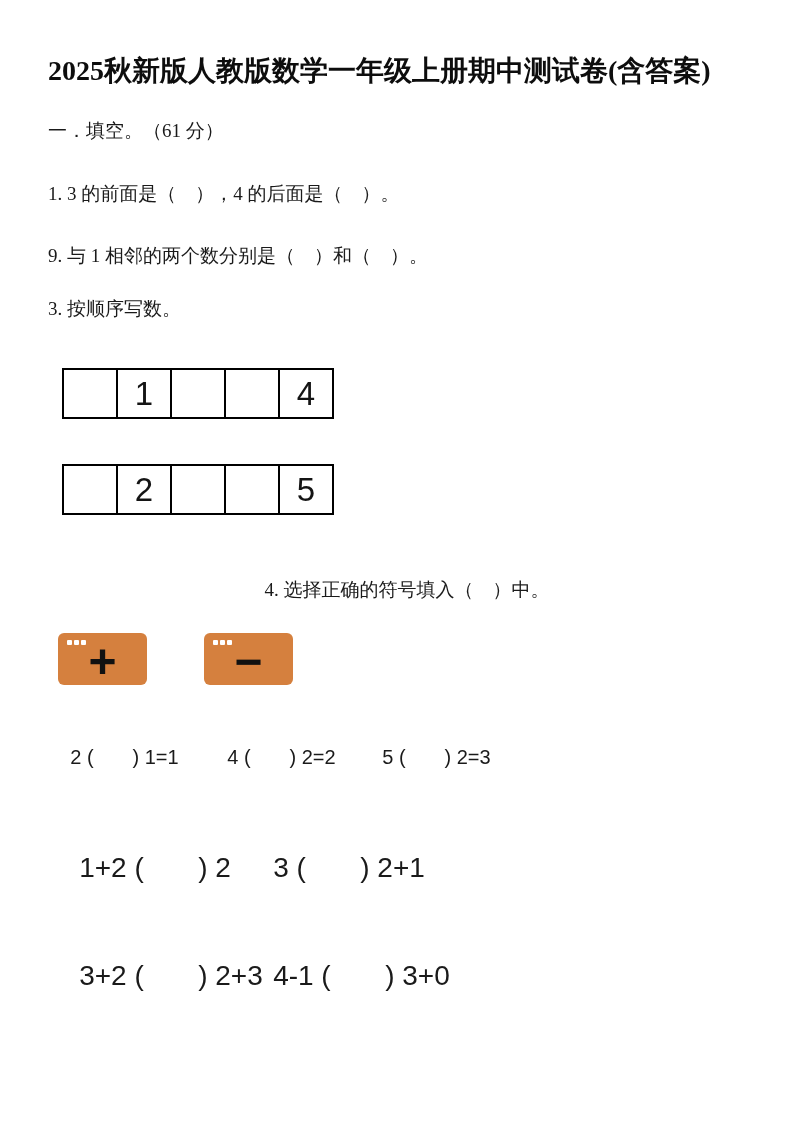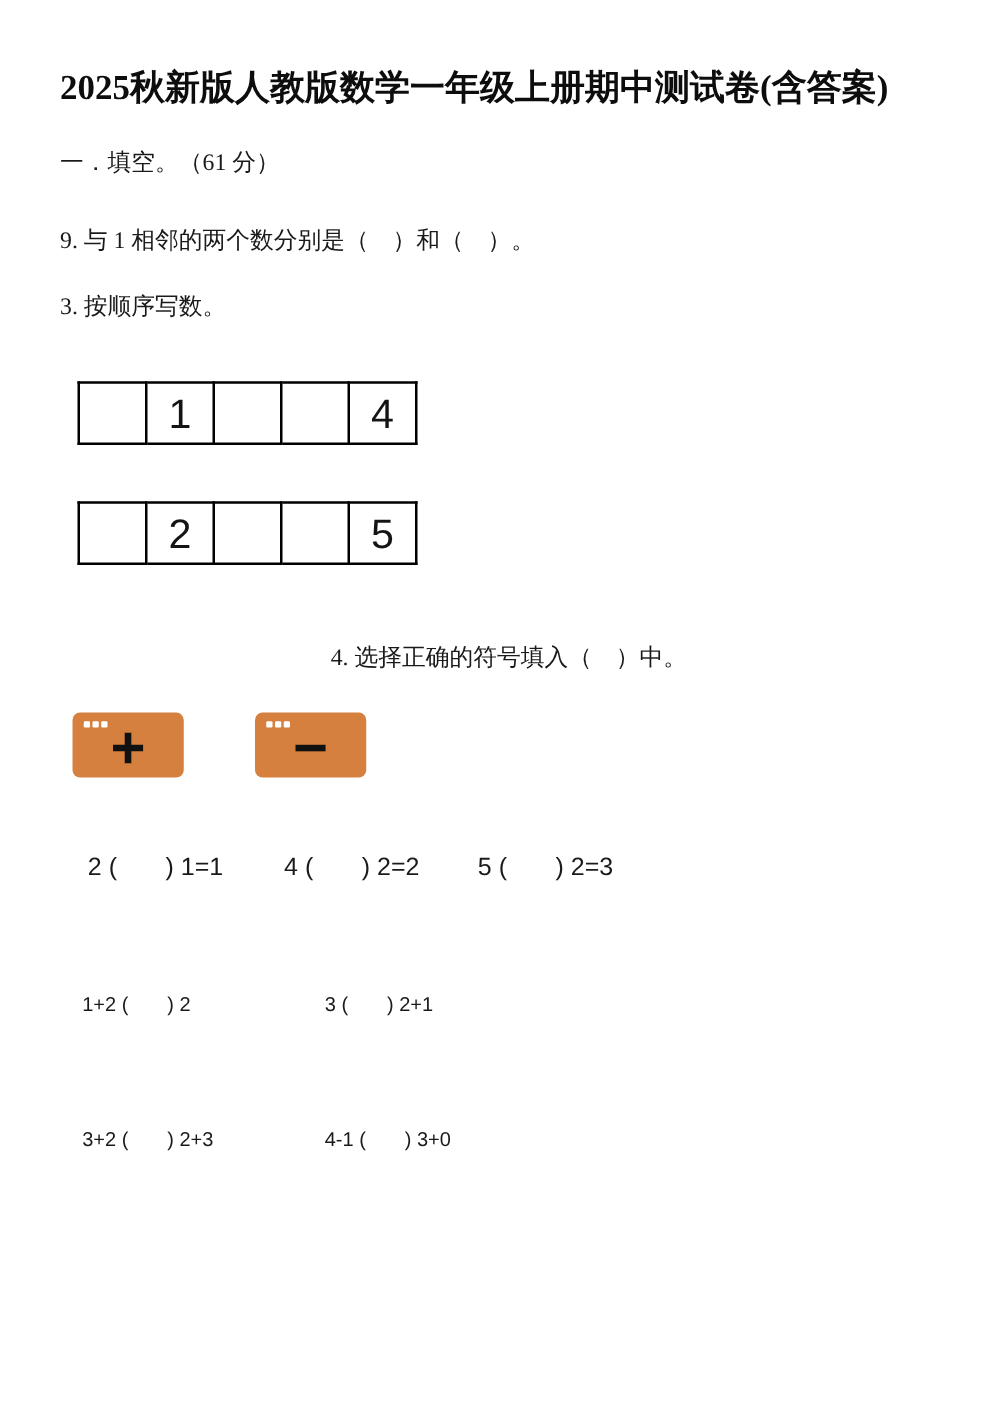--- a/index.html
+++ b/index.html
@@ -104,38 +104,39 @@
     white-space: pre;
     color: #1a1a1a;
   }
   .eq-row-1 { margin-top: 34px; }
   .eq-row-2 { margin-top: 36px; }
   .eq-row .col-a { display: inline-block; width: 157px; }
   .eq-row .col-b { display: inline-block; width: 155px; }
 
   .cmp-row {
     font-family: "Liberation Sans", sans-serif;
-    font-size: 16px;
+    font-size: 28px;
     line-height: 24px;
     white-space: pre;
     color: #1a1a1a;
   }
   .cmp-row-1 { margin-top: 39px; }
   .cmp-row-2 { margin-top: 36px; }
   .cmp-row .col-a { display: inline-block; width: 194px; }
 </style>
 </head>
 <body>
 
 <div class="page">
 
   <h1 class="title">2025秋新版人教版数学一年级上册期中测试卷(含答案)</h1>
 
   <div class="cn section-heading">一．填空。（61 分）</div>
 
+  <div class="cn q1">1. 3 的前面是（    ），4 的后面是（    ）。</div>
 
   <div class="cn q2">9. 与 1 相邻的两个数分别是（    ）和（    ）。</div>
 
   <div class="cn q3">3. 按顺序写数。</div>
 
   <table class="seq-table t1">
     <tbody>
         <tr>
       <td></td>
       <td>1</td>

